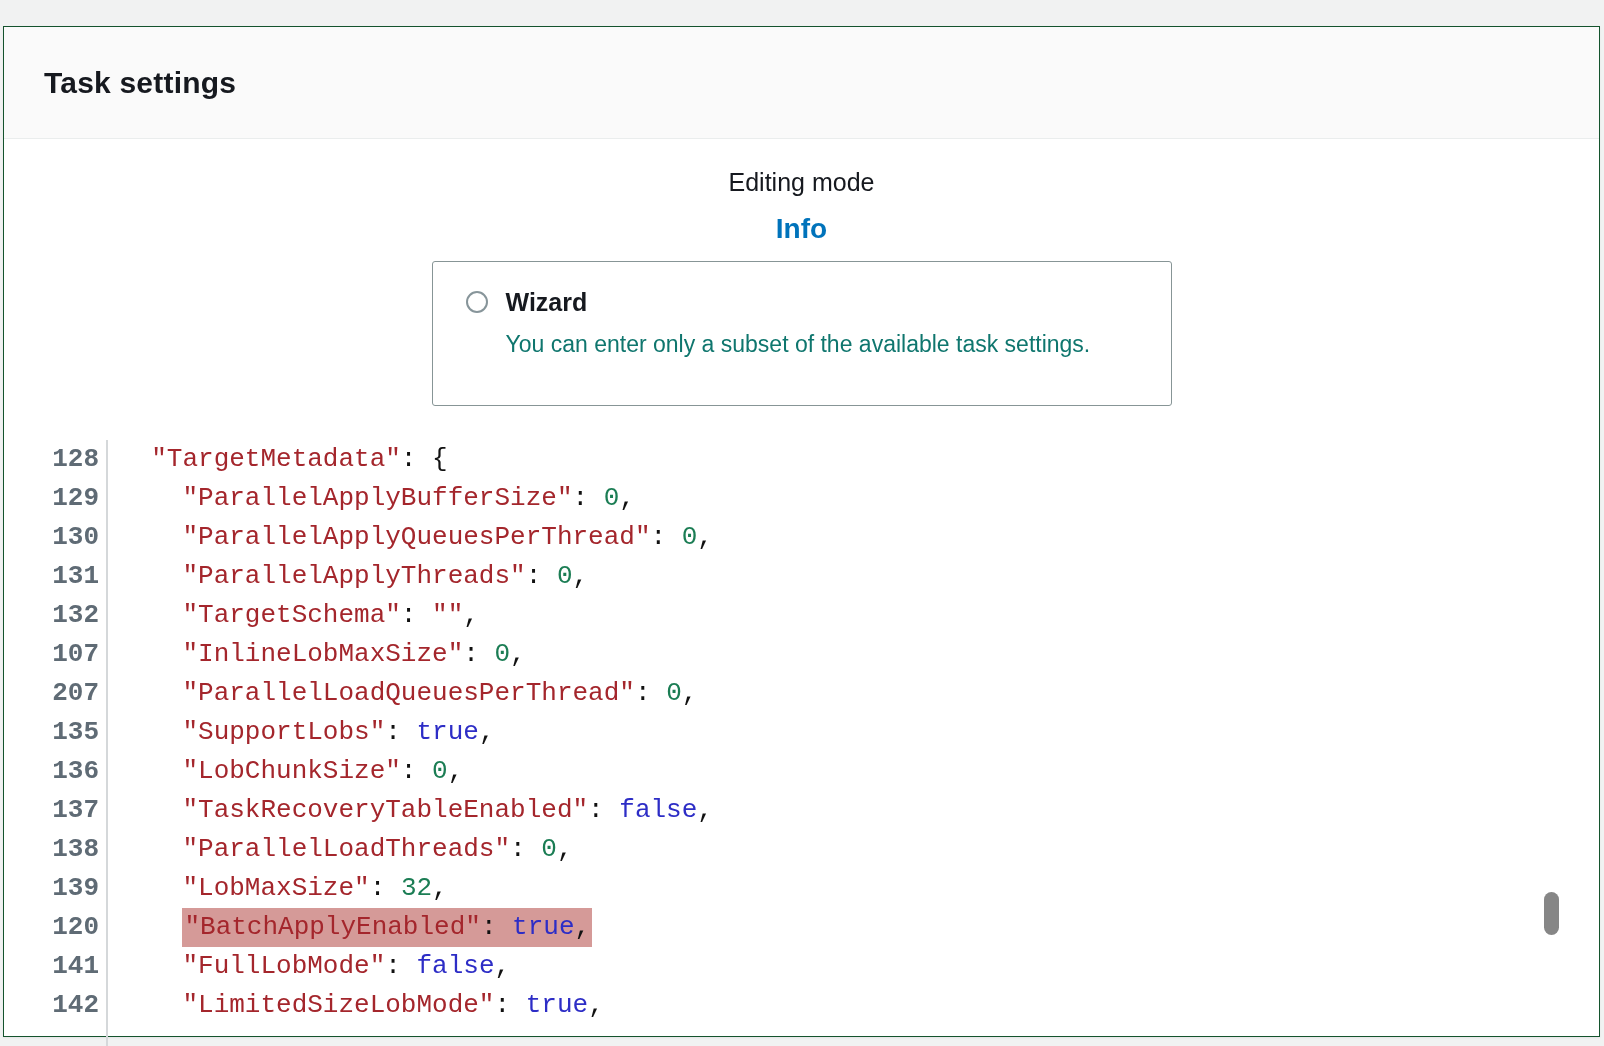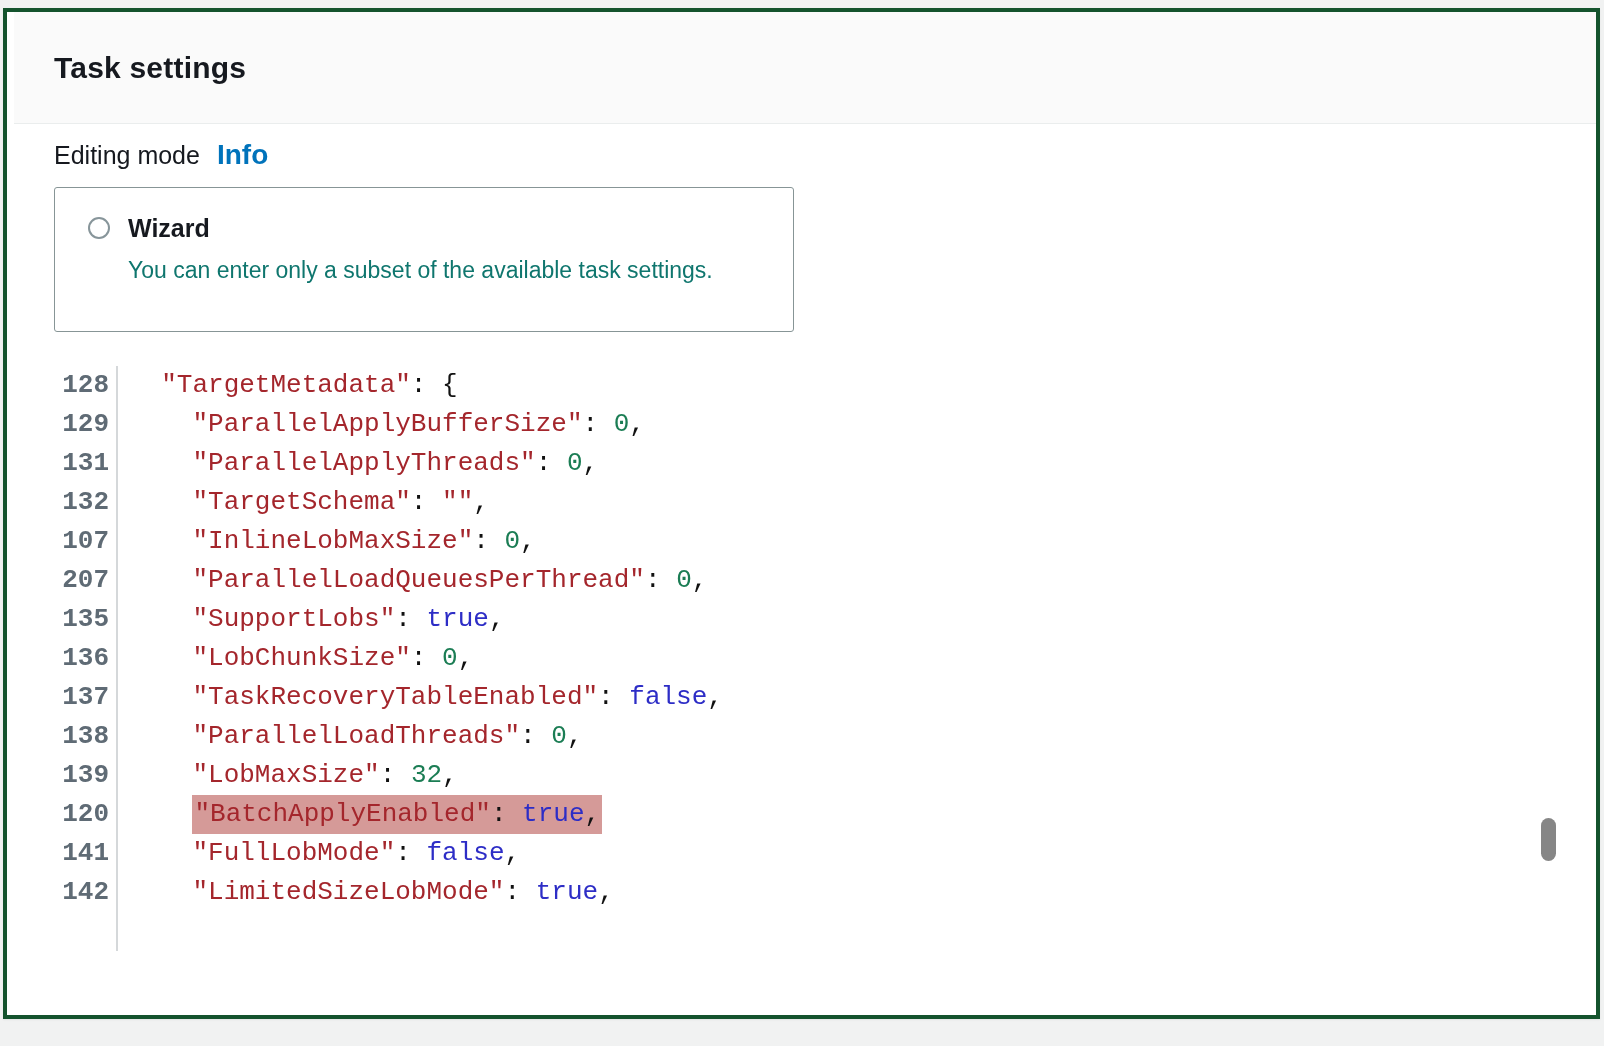--- a/index.html
+++ b/index.html
@@ -3,45 +3,44 @@
 <meta charset="utf-8">
 <style>
   * { box-sizing: border-box; margin: 0; padding: 0; }
   html, body {
     width: 1604px; height: 1046px; overflow: hidden;
     background: #f1f2f2;
     font-family: "Liberation Sans", sans-serif;
     color: #16191f;
   }
   .card {
-    position: absolute; left: 3px; top: 8px;
+    position: absolute; left: 3px; top: 26px;
     width: 1597px; height: 1011px;
     background: #ffffff;
-    border: 4px solid #14532d;
+    border: 1px solid #14532d;
     box-shadow: 0 1px 2px rgba(0,0,0,0.06);
-    padding-left: 7px;
   }
   .card-header {
     height: 112px; background: #fafafa;
     border-bottom: 1px solid #eaeded;
     display: flex; align-items: center;
     padding: 0 40px;
   }
   .card-header h1 { font-size: 30px; font-weight: 700; letter-spacing: 0.2px; }
   .card-body { padding: 0 40px; }
   .field-label-row {
-    margin-top: 16px;
+    margin-top: 28px;
     display: flex; align-items: center; gap: 17px;
-    font-size: 25px; line-height: 30px;
+    font-size: 25px; line-height: 30px; flex-direction: column;
   }
   .info-link {
     color: var(--accent, #0073bb);
     font-weight: 700; text-decoration: none; font-size: 28px;
   }
-  .tiles { display: flex; gap: 26px; margin-top: 17px; }
+  .tiles { display: flex; gap: 26px; margin-top: 17px; justify-content: center; }
   .tile {
     width: 740px; height: 145px;
     border: 1px solid #879596; border-radius: 3px;
     background: #fff;
     display: flex; align-items: flex-start;
     padding: 26px 30px 0 33px;
     cursor: pointer;
   }
   .tile.selected {
     width: 754px;
@@ -140,20 +139,24 @@
     <div class="scroll-thumb"></div>
   <div class="code-line">
         <div class="gutter">128</div>
         <pre class="code-text">  <span><span class="tk-key">"TargetMetadata"</span><span class="tk-punctuation">: </span><span class="tk-punctuation">{</span></span></pre>
       </div>
       <div class="code-line">
         <div class="gutter">129</div>
         <pre class="code-text">    <span><span class="tk-key">"ParallelApplyBufferSize"</span><span class="tk-punctuation">: </span><span class="tk-number">0</span><span class="tk-punctuation">,</span></span></pre>
       </div>
       <div class="code-line">
+        <div class="gutter">130</div>
+        <pre class="code-text">    <span><span class="tk-key">"ParallelApplyQueuesPerThread"</span><span class="tk-punctuation">: </span><span class="tk-number">0</span><span class="tk-punctuation">,</span></span></pre>
+      </div>
+      <div class="code-line">
         <div class="gutter">131</div>
         <pre class="code-text">    <span><span class="tk-key">"ParallelApplyThreads"</span><span class="tk-punctuation">: </span><span class="tk-number">0</span><span class="tk-punctuation">,</span></span></pre>
       </div>
       <div class="code-line">
         <div class="gutter">132</div>
         <pre class="code-text">    <span><span class="tk-key">"TargetSchema"</span><span class="tk-punctuation">: </span><span class="tk-string">""</span><span class="tk-punctuation">,</span></span></pre>
       </div>
       <div class="code-line">
         <div class="gutter">107</div>
         <pre class="code-text">    <span><span class="tk-key">"InlineLobMaxSize"</span><span class="tk-punctuation">: </span><span class="tk-number">0</span><span class="tk-punctuation">,</span></span></pre>

